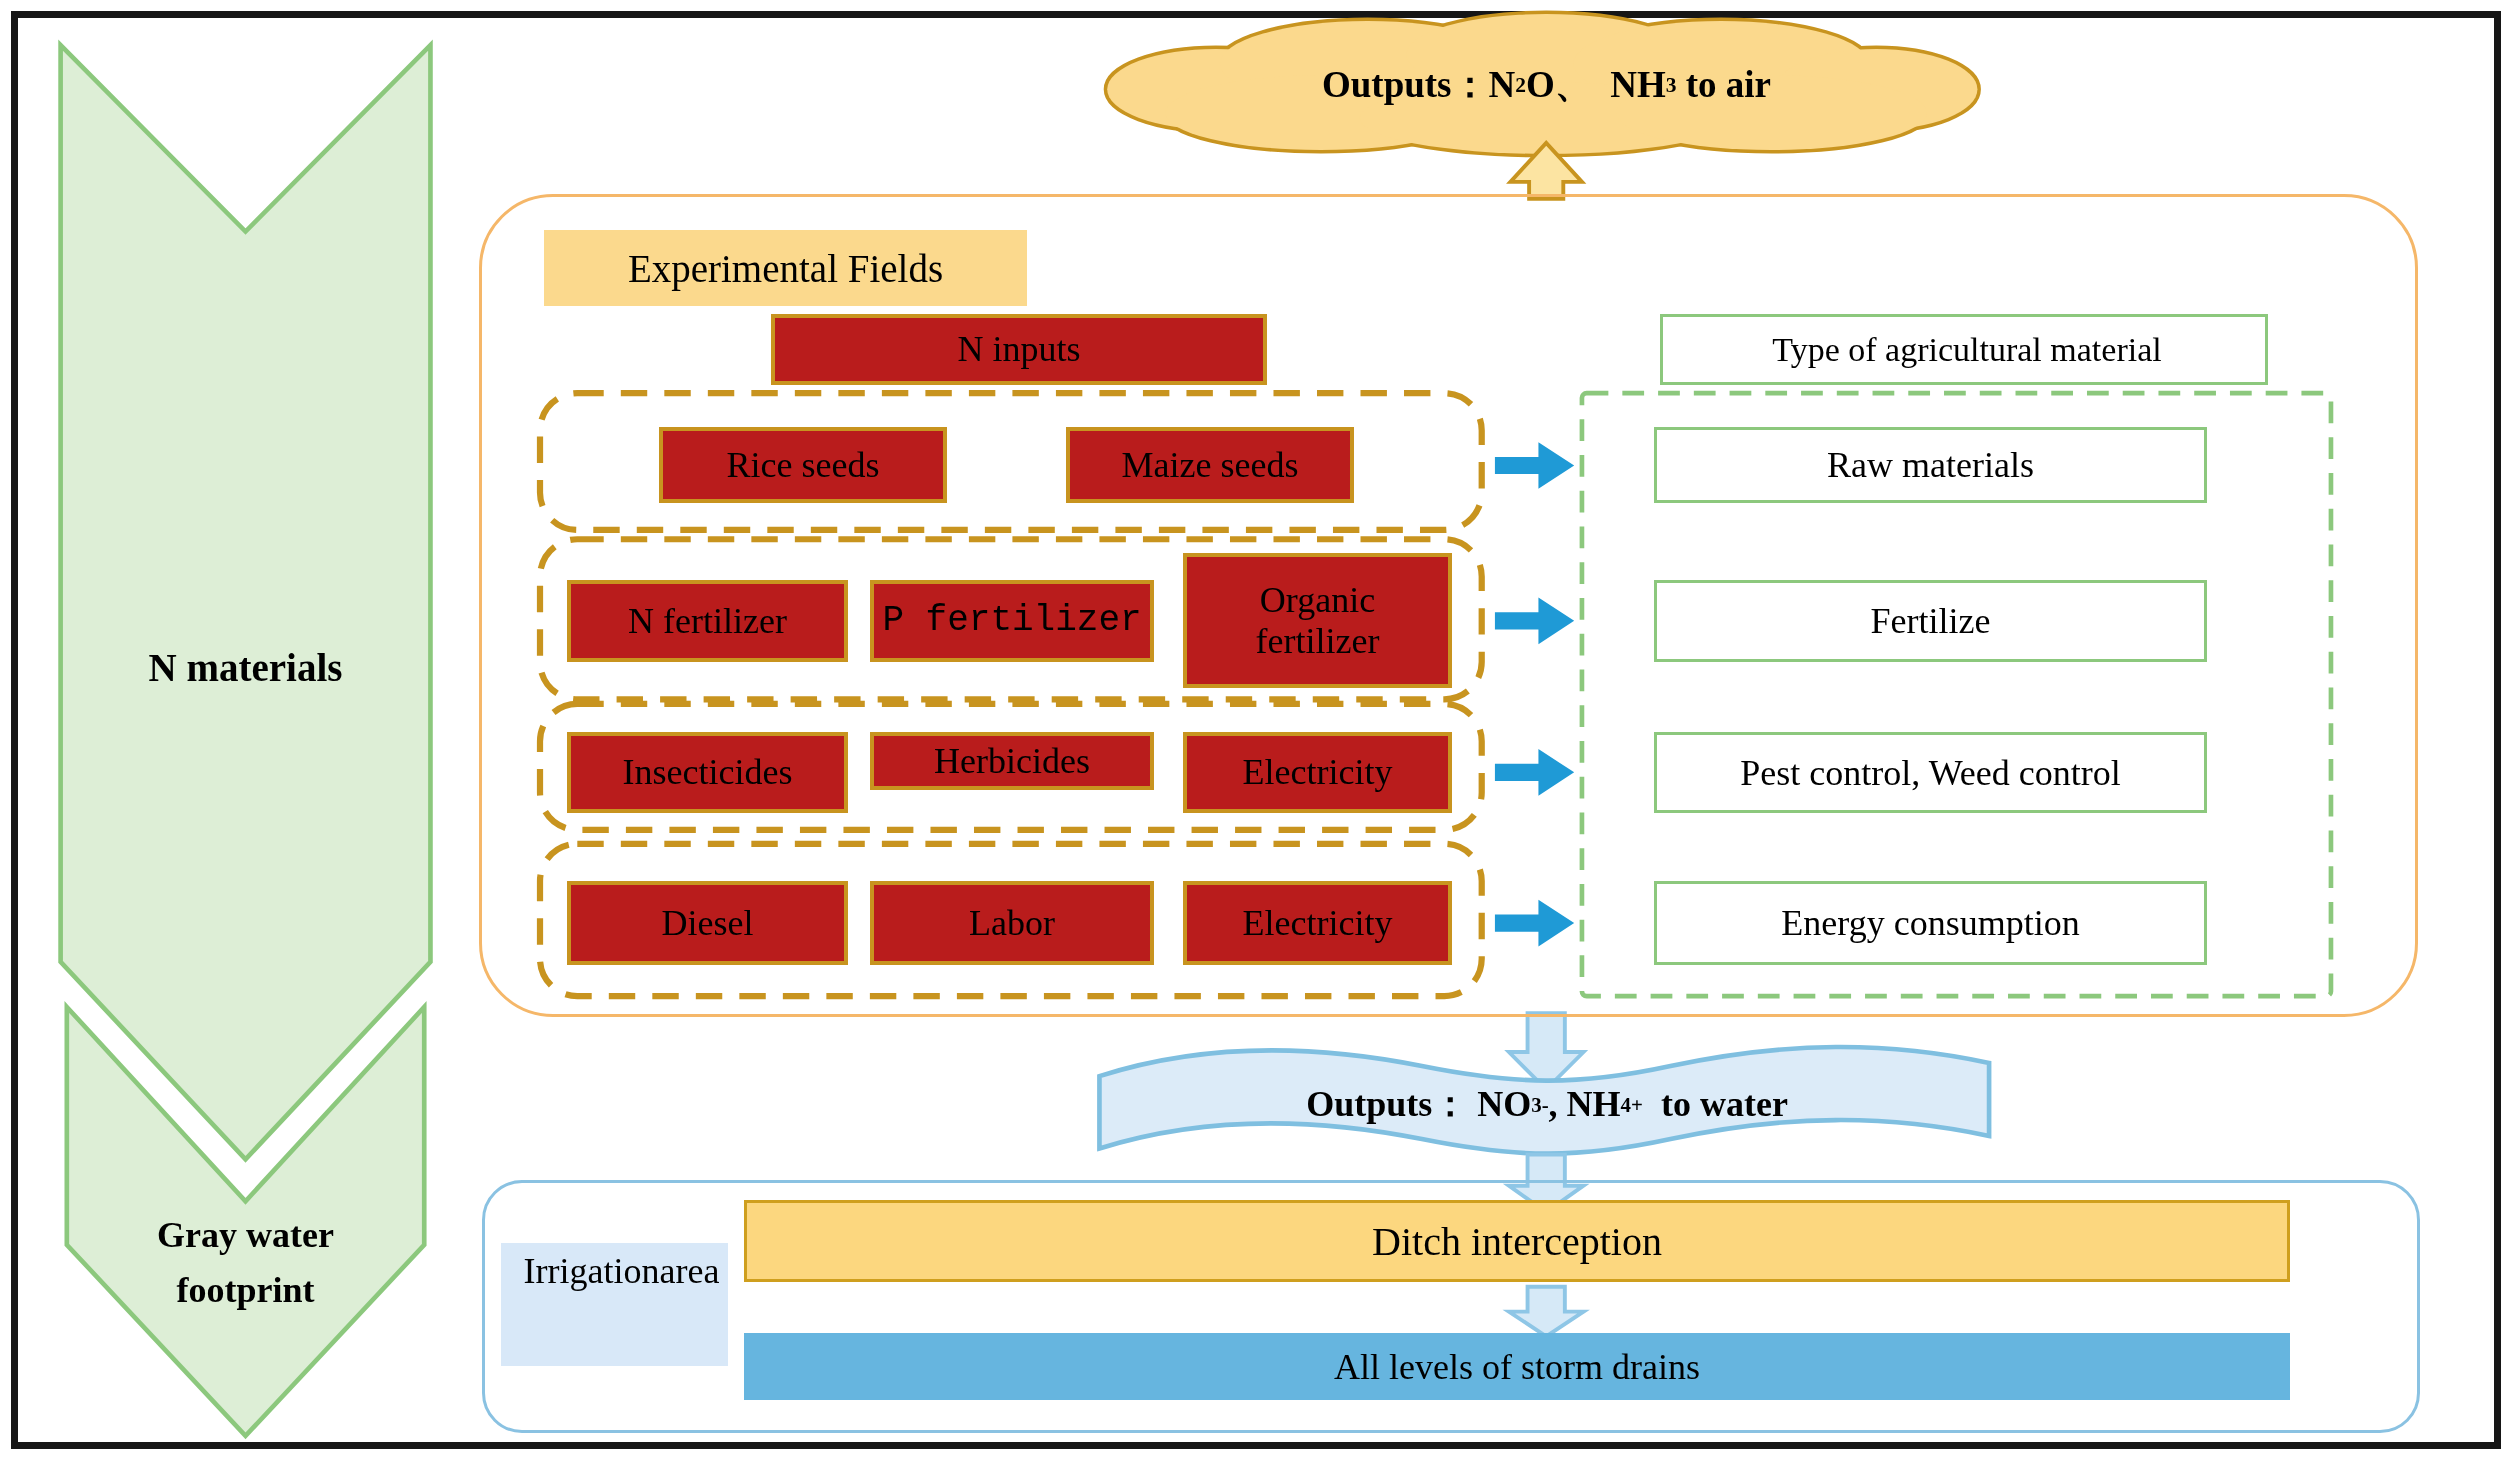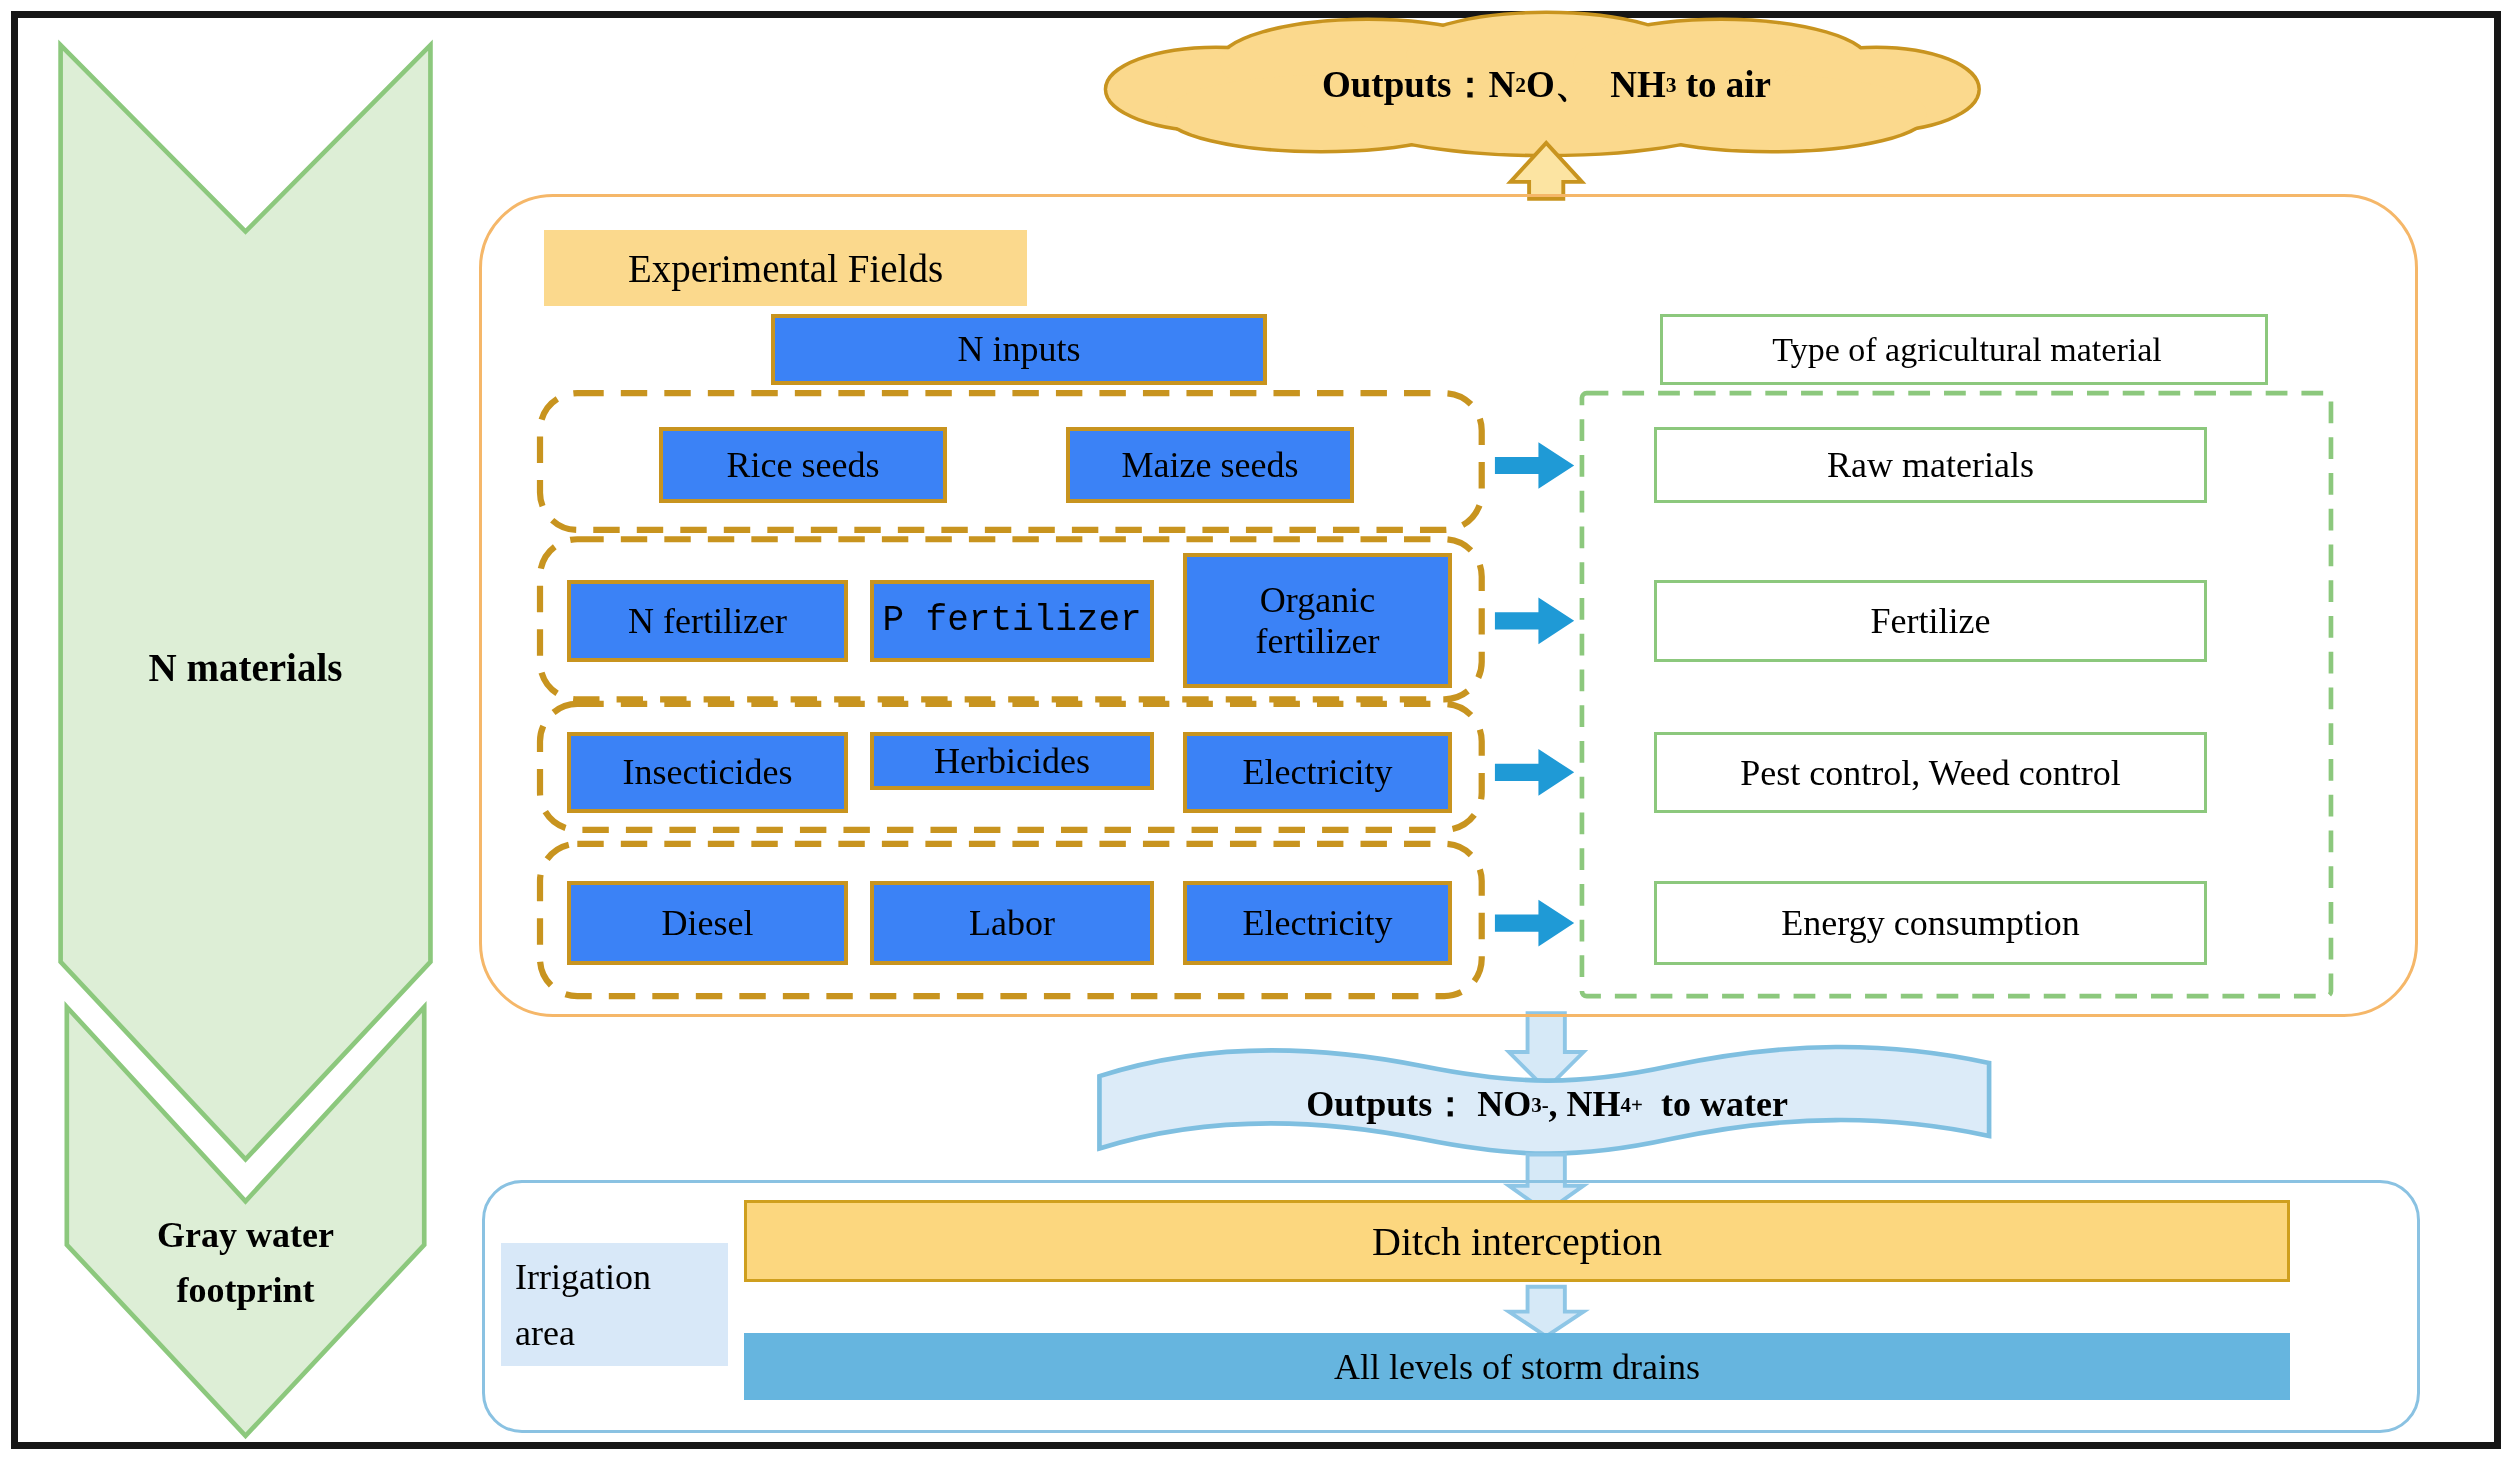--- a/index.html
+++ b/index.html
@@ -16,36 +16,36 @@
   .down-arrow{fill:var(--down-fill);stroke:var(--down-stroke);stroke-width:5;}
   .rarrow{fill:var(--blue-arrow);}
   .odash{fill:none;stroke:var(--gold);stroke-width:8;stroke-dasharray:34 22;}
   .gdash{fill:none;stroke:var(--green);stroke-width:6;stroke-dasharray:28 18;}
   .wave{fill:var(--banner-fill);stroke:var(--banner-stroke);stroke-width:6;}
 
   
   .lbl{position:absolute;display:flex;align-items:center;justify-content:center;
        text-align:center;font-size:36px;line-height:1.15;white-space:pre-wrap;}
   .bold{font-weight:bold;}
-  .box{position:absolute;background:#3b82f6;border:4.7px solid var(--gold);
+  .box{position:absolute;background:#b91c1c;border:4.7px solid var(--gold);
        display:flex;align-items:center;justify-content:center;text-align:center;
        font-size:36px;line-height:1.12;padding:0 7px;box-sizing:border-box;}
   .gbox{position:absolute;background:#ffffff;border:3.9px solid var(--green);
        display:flex;align-items:center;justify-content:center;text-align:center;
        font-size:36px;box-sizing:border-box;}
   .container-orange{position:absolute;left:479px;top:194px;width:1933px;height:817px;
        border:3.9px solid var(--gold-light);border-radius:74px;}
   .container-blue{position:absolute;left:482px;top:1180px;width:1932px;height:247px;
        border:3.9px solid var(--box-blue-border);border-radius:40px;}
   .exp-label{position:absolute;left:544px;top:230px;width:483px;height:76px;
        background:var(--label-fill);display:flex;align-items:center;justify-content:center;
        font-size:39px;}
   .irrigation{position:absolute;left:501px;top:1243px;width:227px;height:123px;
        background:var(--irrigation-fill);font-size:36px;line-height:56px;
-       display:flex;flex-direction:column;justify-content:center;
+       display:flex;flex-direction:row;justify-content:center;
        align-items:flex-start;padding-left:14px;box-sizing:border-box;}
   .ditch{position:absolute;left:744px;top:1200px;width:1546px;height:82px;
        background:var(--ditch-fill);border:3.9px solid var(--ditch-border);
        display:flex;align-items:center;justify-content:center;font-size:40px;box-sizing:border-box;}
   .storm{position:absolute;left:744px;top:1333px;width:1546px;height:67px;
        background:var(--storm-fill);display:flex;align-items:center;justify-content:center;
        font-size:36px;}
   sub{font-size:0.58em;line-height:0;}
 </style>
 </head>

